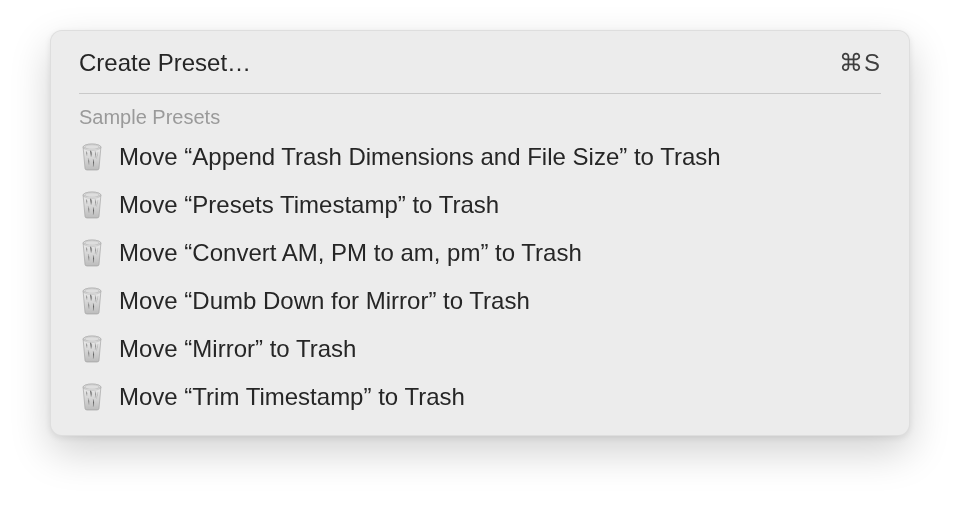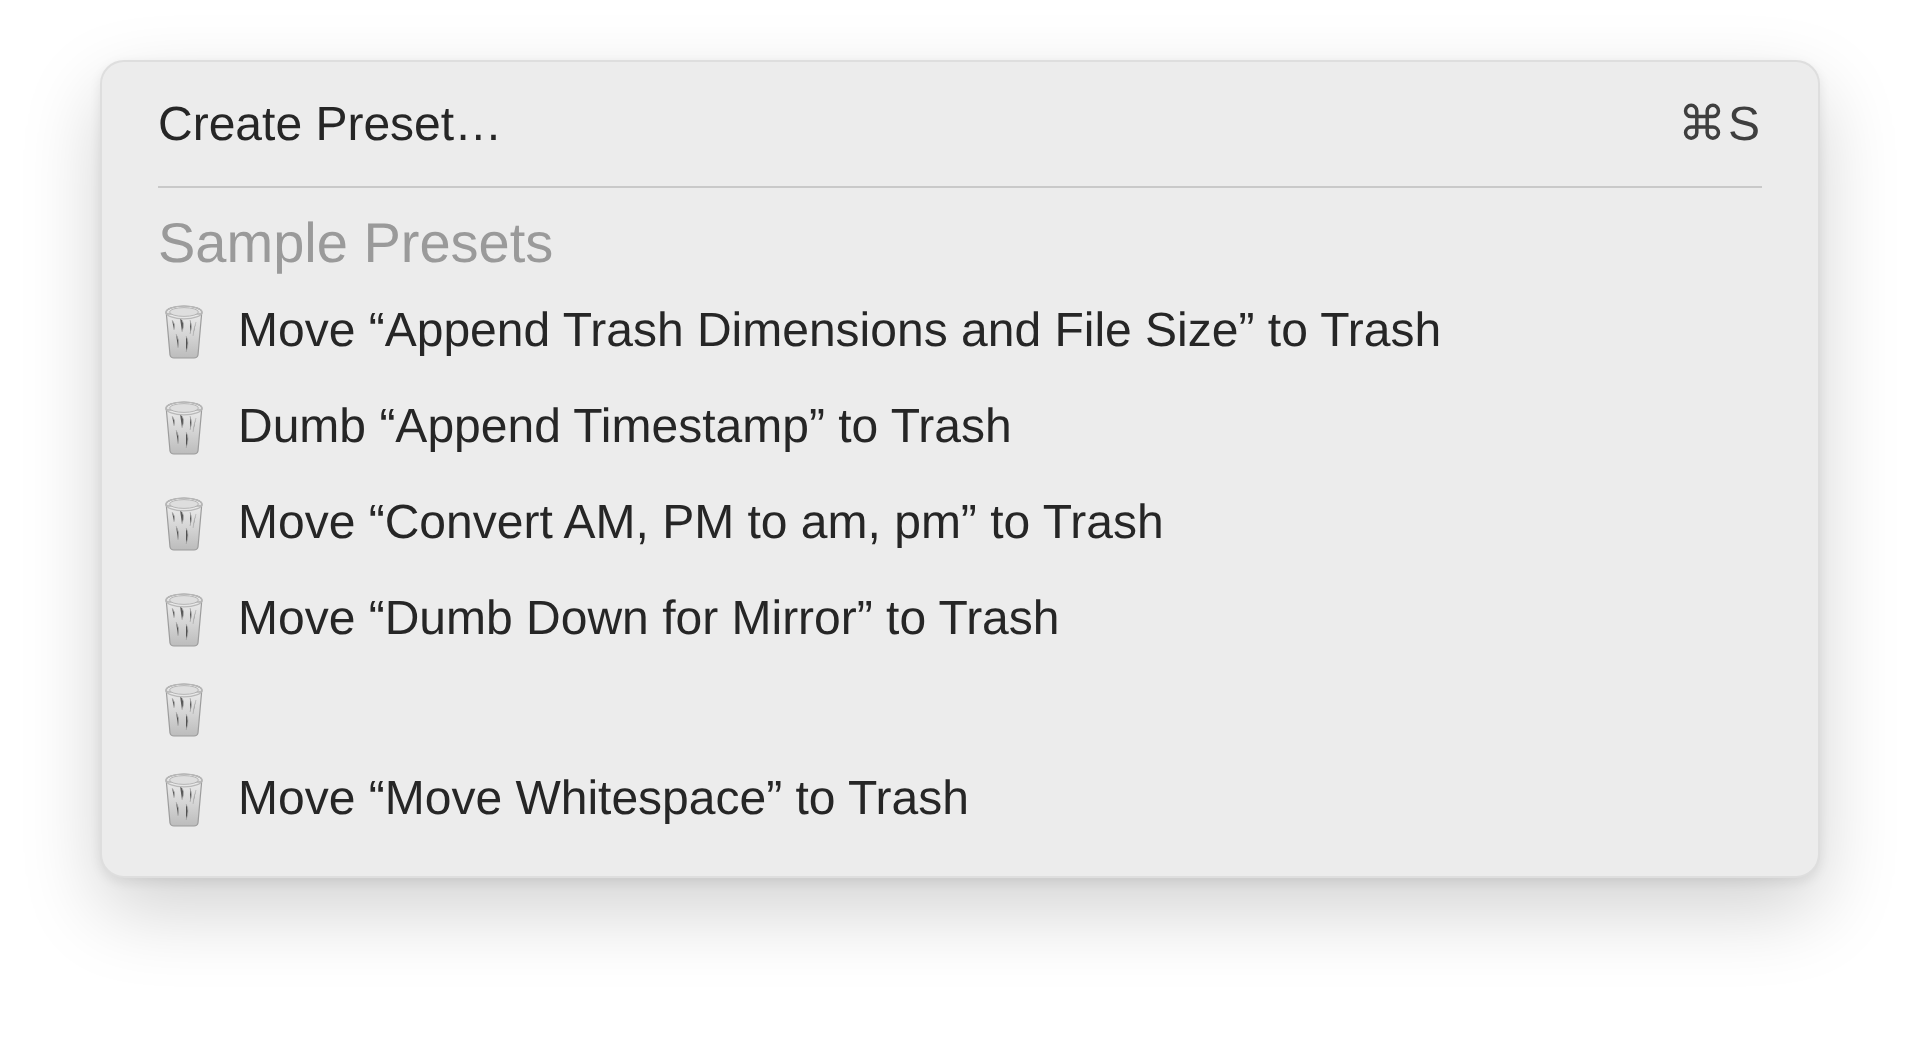--- a/index.html
+++ b/index.html
@@ -47,21 +47,21 @@
       color: #3f3f3f;
       font-size: 24px;
       letter-spacing: 1px;
     }
     .separator {
       height: 1px;
       background: #c9c9c9;
       margin: 6px 28px 4px 28px;
     }
     .section-header {
-      font-size: 28px;
+      font-size: 20px;
       color: #9a9a9a;
       padding: 8px 28px 4px 28px;
       cursor: default;
     }
     .trash-icon {
       width: 26px;
       height: 30px;
       display: inline-flex;
       align-items: center;
       justify-content: center;
@@ -133,21 +133,21 @@
             <path d="M9 7 Q12 9 10 14"></path>
             <path d="M14 8 Q15.5 11 14 15"></path>
             <path d="M17 9 Q16 12 15.5 16"></path>
             <path d="M7 15 Q9 18 8 22"></path>
             <path d="M12 16 Q14 19 12 24"></path>
           </g>
           <ellipse cx="11" cy="4.2" rx="9" ry="3.2" fill="none" stroke="#b8b8b8" stroke-width="0.6"></ellipse>
           <ellipse cx="11" cy="4.0" rx="7.2" ry="2.2" fill="#dedede" stroke="#aaaaaa" stroke-width="0.4"></ellipse>
         </svg>
       </span>
-      <span>Dumb “Append Timestamp” to Trash</span>
+      <span>Move “Presets Timestamp” to Trash</span>
     </div>
   </div>
 
   <div class="menu-item with-icon">
     <div class="left">
       <span class="trash-icon">
         <svg viewBox="0 0 22 28">
           <ellipse cx="11" cy="4.2" rx="9" ry="3.2" fill="url(#lid)" stroke="#9c9c9c" stroke-width="0.6"></ellipse>
           <path d="M2.2 5 L4 25.5 Q4.3 27 6 27 L16 27 Q17.7 27 18 25.5 L19.8 5 Z" fill="url(#body)" stroke="#9c9c9c" stroke-width="0.6"></path>
           <g opacity="0.6" stroke="#9a9a9a" stroke-width="0.4">
@@ -199,38 +199,39 @@
             <path d="M9 7 Q12 9 10 14"></path>
             <path d="M14 8 Q15.5 11 14 15"></path>
             <path d="M17 9 Q16 12 15.5 16"></path>
             <path d="M7 15 Q9 18 8 22"></path>
             <path d="M12 16 Q14 19 12 24"></path>
           </g>
           <ellipse cx="11" cy="4.2" rx="9" ry="3.2" fill="none" stroke="#b8b8b8" stroke-width="0.6"></ellipse>
           <ellipse cx="11" cy="4.0" rx="7.2" ry="2.2" fill="#dedede" stroke="#aaaaaa" stroke-width="0.4"></ellipse>
         </svg>
       </span>
-    </div>
-  </div>
-
-  <div class="menu-item with-icon">
-    <div class="left">
-      <span class="trash-icon">
-        <svg viewBox="0 0 22 28">
-          <ellipse cx="11" cy="4.2" rx="9" ry="3.2" fill="url(#lid)" stroke="#9c9c9c" stroke-width="0.6"></ellipse>
-          <path d="M2.2 5 L4 25.5 Q4.3 27 6 27 L16 27 Q17.7 27 18 25.5 L19.8 5 Z" fill="url(#body)" stroke="#9c9c9c" stroke-width="0.6"></path>
-          <g opacity="0.6" stroke="#9a9a9a" stroke-width="0.4">
-            <path d="M5 8 Q7 10 6 13"></path>
-            <path d="M9 7 Q12 9 10 14"></path>
-            <path d="M14 8 Q15.5 11 14 15"></path>
-            <path d="M17 9 Q16 12 15.5 16"></path>
-            <path d="M7 15 Q9 18 8 22"></path>
-            <path d="M12 16 Q14 19 12 24"></path>
-          </g>
-          <ellipse cx="11" cy="4.2" rx="9" ry="3.2" fill="none" stroke="#b8b8b8" stroke-width="0.6"></ellipse>
-          <ellipse cx="11" cy="4.0" rx="7.2" ry="2.2" fill="#dedede" stroke="#aaaaaa" stroke-width="0.4"></ellipse>
-        </svg>
-      </span>
-      <span>Move “Move Whitespace” to Trash</span>
+      <span>Move “Mirror” to Trash</span>
+    </div>
+  </div>
+
+  <div class="menu-item with-icon">
+    <div class="left">
+      <span class="trash-icon">
+        <svg viewBox="0 0 22 28">
+          <ellipse cx="11" cy="4.2" rx="9" ry="3.2" fill="url(#lid)" stroke="#9c9c9c" stroke-width="0.6"></ellipse>
+          <path d="M2.2 5 L4 25.5 Q4.3 27 6 27 L16 27 Q17.7 27 18 25.5 L19.8 5 Z" fill="url(#body)" stroke="#9c9c9c" stroke-width="0.6"></path>
+          <g opacity="0.6" stroke="#9a9a9a" stroke-width="0.4">
+            <path d="M5 8 Q7 10 6 13"></path>
+            <path d="M9 7 Q12 9 10 14"></path>
+            <path d="M14 8 Q15.5 11 14 15"></path>
+            <path d="M17 9 Q16 12 15.5 16"></path>
+            <path d="M7 15 Q9 18 8 22"></path>
+            <path d="M12 16 Q14 19 12 24"></path>
+          </g>
+          <ellipse cx="11" cy="4.2" rx="9" ry="3.2" fill="none" stroke="#b8b8b8" stroke-width="0.6"></ellipse>
+          <ellipse cx="11" cy="4.0" rx="7.2" ry="2.2" fill="#dedede" stroke="#aaaaaa" stroke-width="0.4"></ellipse>
+        </svg>
+      </span>
+      <span>Move “Trim Timestamp” to Trash</span>
     </div>
   </div>
 
 </div>
 
 </body></html>

